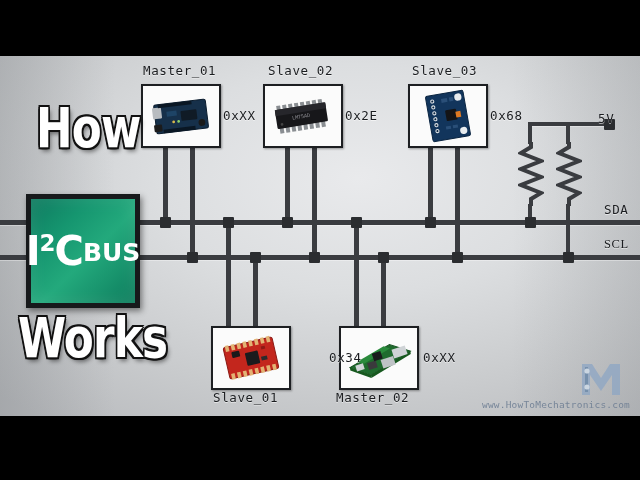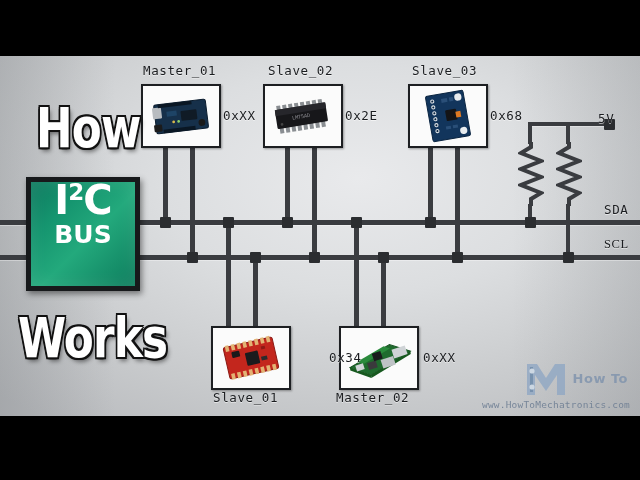--- a/index.html
+++ b/index.html
@@ -51,25 +51,25 @@
     letter-spacing:-1px;line-height:1;
     transform:scaleX(.78);transform-origin:left center;
     text-shadow:
       -2px -2px 0 #111, 2px -2px 0 #111, -2px 2px 0 #111, 2px 2px 0 #111,
       0 -2px 0 #111, 0 2px 0 #111, -2px 0 0 #111, 2px 0 0 #111,
       3px 4px 5px rgba(0,0,0,.45);}
   #word-how{left:36px;top:44px;font-size:56px;}
   #word-works{left:18px;top:254px;font-size:56px;}
 
   
-  #i2c-badge{position:absolute;left:26px;top:121px;width:104px;height:104px;
+  #i2c-badge{position:absolute;left:26px;top:138px;width:104px;height:104px;
     border:5px solid #17191b;z-index:26;
     background:linear-gradient(135deg,#0e7a5f 0%,#15956f 28%,#23a97c 55%,#0d7d5d 100%);
     box-shadow:2px 3px 6px rgba(0,0,0,.45), inset 0 0 18px rgba(255,255,255,.10);
-    display:flex;flex-direction:column;align-items:center;}
+    display:flex;flex-direction:row;align-items:center;justify-content:center;}
   #i2c-badge .l1{color:#fff;font-weight:bold;font-size:40px;line-height:.92;
     font-family:"DejaVu Sans","Liberation Sans",sans-serif;letter-spacing:-1px;}
   #i2c-badge .l1 sup{font-size:23px;vertical-align:super;line-height:0;}
   #i2c-badge .l2{color:#fff;font-weight:bold;font-size:25px;line-height:1;margin-top:3px;
     font-family:"DejaVu Sans","Liberation Sans",sans-serif;letter-spacing:0px;}
 
   
   #logo{position:absolute;right:12px;bottom:18px;z-index:24;opacity:.82;
         display:flex;align-items:center;gap:5px;}
   #logo .mark{width:44px;height:40px;}
@@ -298,21 +298,20 @@
     <div class="bigword" id="word-works">Works</div>
 
     <div id="logo">
       <svg class="mark" viewBox="0 0 44 40">
         <path d="M3 37 L3 6 L13 6 L22 20 L31 6 L41 6 L41 37 L33 37 L33 17 L22 33 L11 17 L11 37 Z" fill="#8ea7c4" opacity=".95"></path>
         <path d="M6 9 L9 9 L9 34 L6 34 Z" fill="#5e7ea3" opacity=".8"></path>
         <circle cx="8" cy="13" r="2.6" fill="#cfdce9"></circle>
         <circle cx="8" cy="29" r="2.6" fill="#cfdce9"></circle>
       </svg>
       <div class="words">
-        <span class="w1">How To</span>
       </div>
     </div>
     <div id="logo-url">www.HowToMechatronics.com</div>
 
   </div>
 
   <div class="bar bottom"></div>
 </div>
 
 </body></html>

